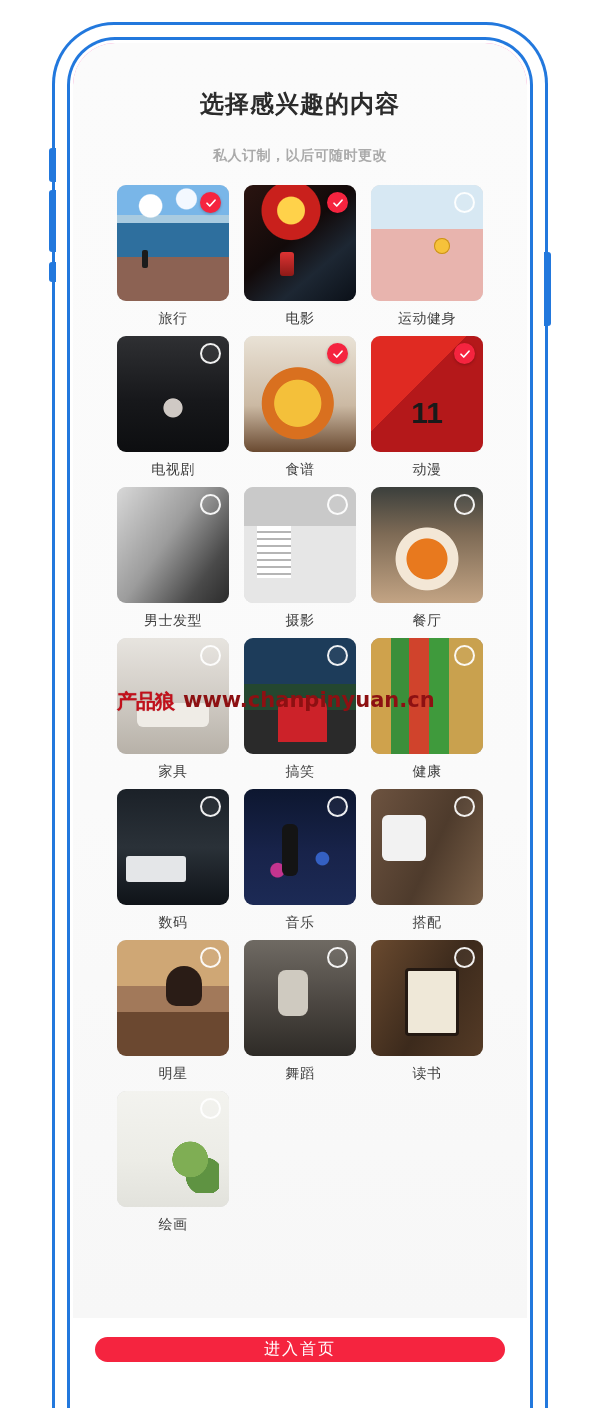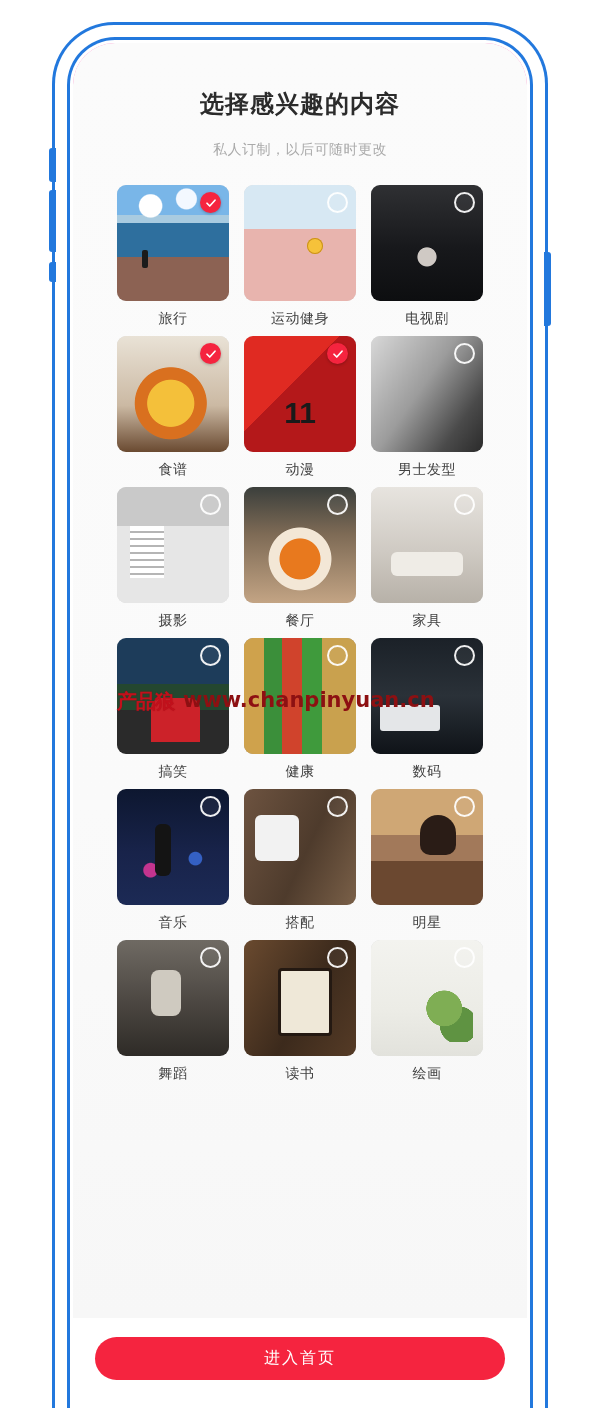--- a/index.html
+++ b/index.html
@@ -79,24 +79,25 @@
 
   
   .header { padding-top: 45px; text-align: center; }
   .page-title {
     font-size: 24px;
     font-weight: bold;
     color: #2b2b2b;
     letter-spacing: 1px;
   }
   .page-subtitle {
-    margin-top: 21px;
+    margin-top: 27px;
     font-size: 14px;
     color: #aaaaaa;
     letter-spacing: 0.5px;
+    font-weight: bold;
   }
 
   
   .grid {
     position: absolute;
     left: 44px;
     top: 142px;
     width: 366px;
     display: grid;
     grid-template-columns: repeat(3, 112px);
@@ -180,21 +181,21 @@
     top: 1275px;
     width: 454px;
     height: 90px;
     background: #ffffff;
   }
   .primary-btn {
     position: absolute;
     left: 22px;
     top: 19px;
     width: 410px;
-    height: 43px;
+    height: 25px;
     background: #f5243f;
     border: none;
     border-radius: 22px;
     color: #ffffff;
     font-size: 16px;
     font-family: Liberation Mono, monospace;
     letter-spacing: 2px;
     cursor: pointer;
   }
 
@@ -368,20 +369,31 @@
               <div class="badge on">
                 <svg viewBox="0 0 24 24" aria-hidden="true">
                   <path d="M4 12.5 L9.5 18 L20 6.5" fill="none" stroke="#ffffff" stroke-width="3.4" stroke-linecap="round" stroke-linejoin="round"></path>
                 </svg>
               </div>
             </div>
             <div class="cell-label">旅行</div>
           </div>
           <div class="cell">
             <div class="thumb">
+              <div class="art a-movie"></div>
+              <div class="badge on">
+                <svg viewBox="0 0 24 24" aria-hidden="true">
+                  <path d="M4 12.5 L9.5 18 L20 6.5" fill="none" stroke="#ffffff" stroke-width="3.4" stroke-linecap="round" stroke-linejoin="round"></path>
+                </svg>
+              </div>
+            </div>
+            <div class="cell-label">电影</div>
+          </div>
+          <div class="cell">
+            <div class="thumb">
               <div class="art a-sports"></div>
               <div class="badge off"></div>
             </div>
             <div class="cell-label">运动健身</div>
           </div>
           <div class="cell">
             <div class="thumb">
               <div class="art a-tv"></div>
               <div class="badge off"></div>
             </div>

